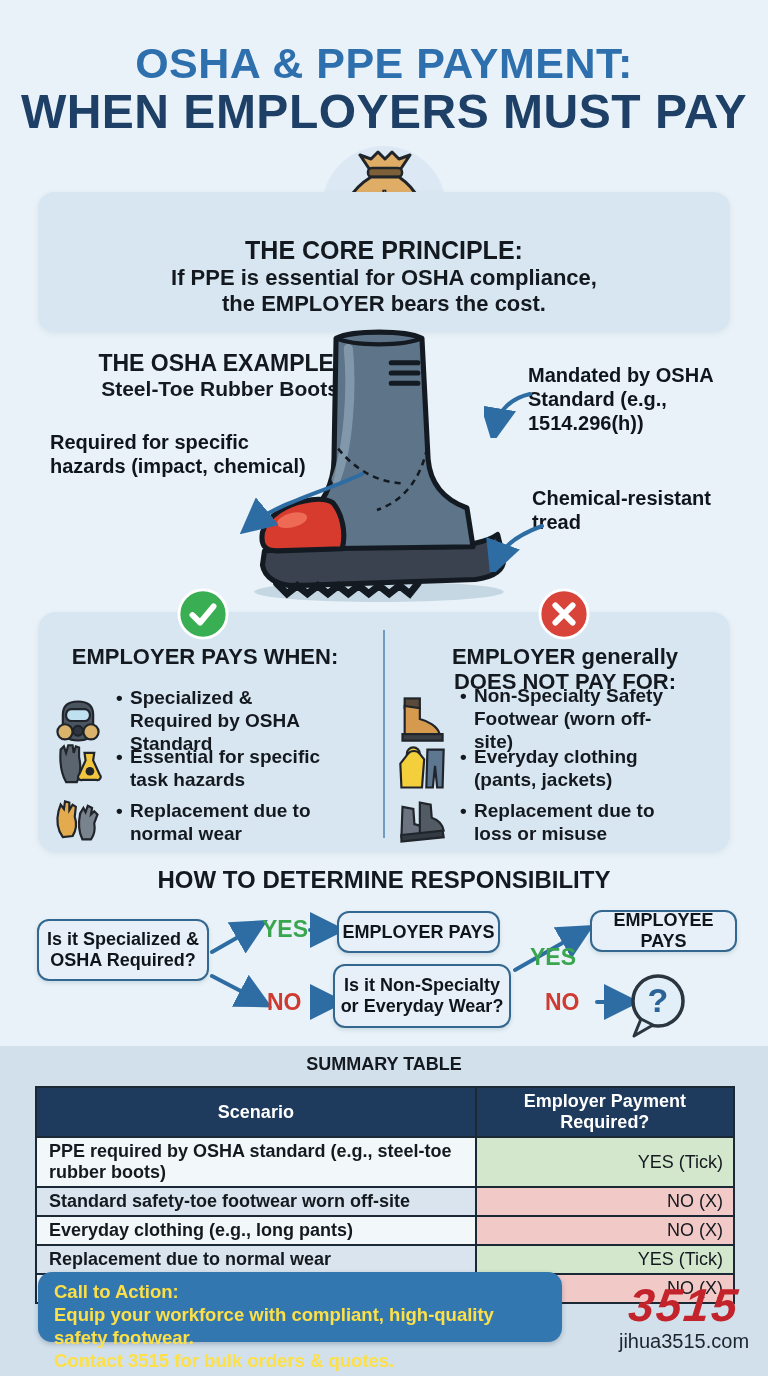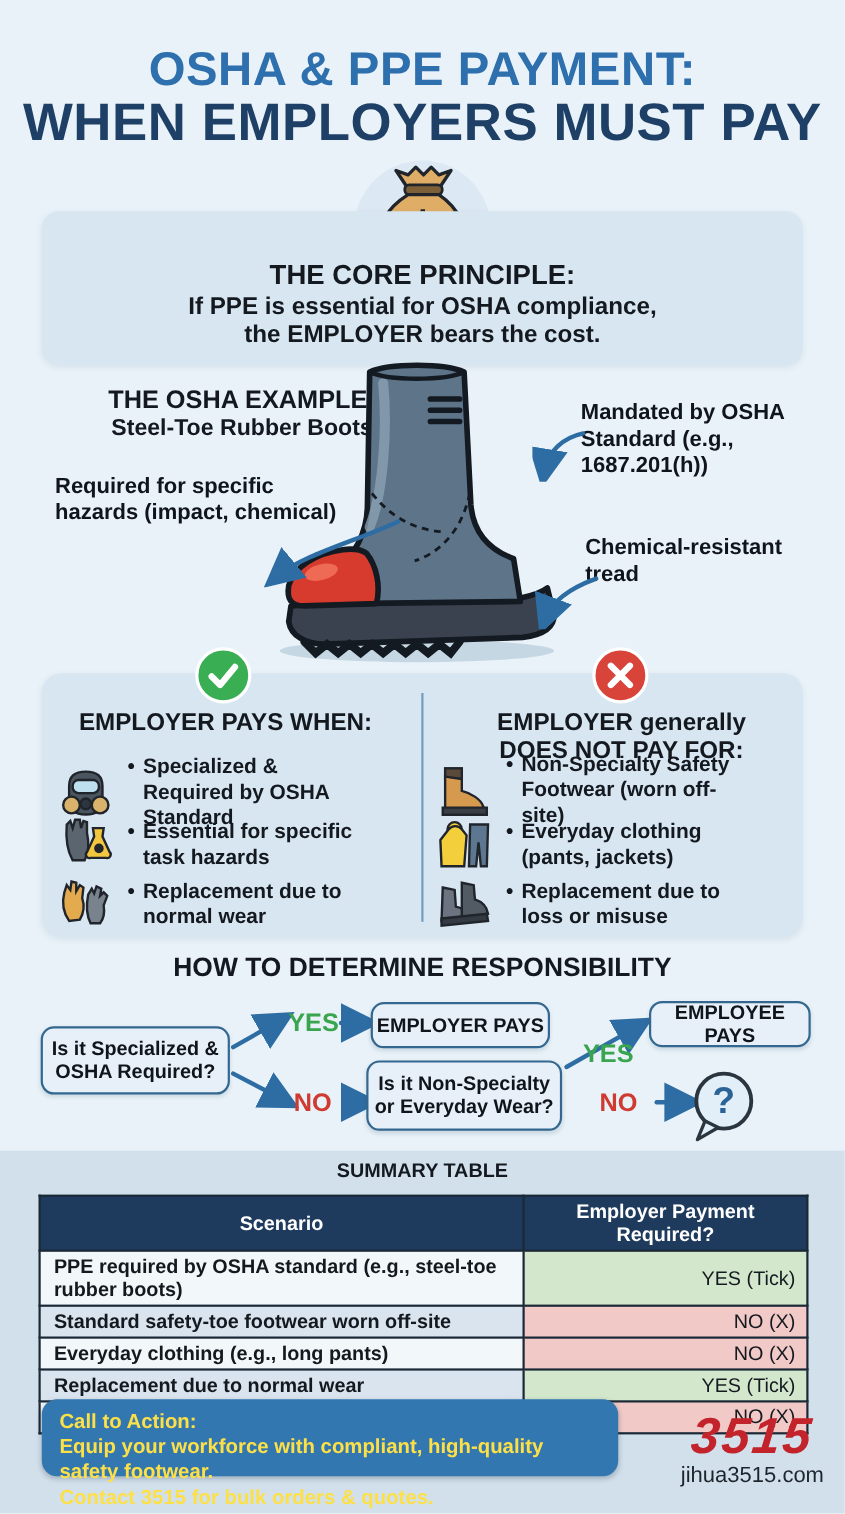--- a/index.html
+++ b/index.html
@@ -50,21 +50,21 @@
   
   .flow-hd{position:absolute;left:0;top:866px;width:768px;text-align:center;font-size:24px;font-weight:800;}
   .flow{position:absolute;left:0;top:900px;width:768px;height:150px;}
   .flow svg.wires{position:absolute;left:0;top:0;width:768px;height:150px;}
   .flow-box{
     position:absolute;background:#e7f0f9;border:2.5px solid #33678f;border-radius:12px;
     display:flex;align-items:center;justify-content:center;text-align:center;
     font-size:18px;font-weight:700;line-height:21px;color:#10151b;
     box-shadow:0 2px 4px rgba(30,64,102,.15);
   }
-  .fb-q1{left:37px;top:33px;width:172px;height:62px;}
+  .fb-q1{left:37px;top:19px;width:172px;height:62px;}
   .fb-emp{left:337px;top:11px;width:163px;height:42px;}
   .fb-q2{left:333px;top:64px;width:178px;height:64px;}
   .fb-emp2{left:590px;top:10px;width:147px;height:42px;}
   .yn{position:absolute;font-size:23px;font-weight:800;}
   .yn.green{color:#3aa54f;}
   .yn.red{color:#cf3a31;}
   .yn1{left:262px;top:16px;}
   .no1{left:267px;top:89px;}
   .yn2{left:530px;top:44px;}
   .no2{left:545px;top:89px;}
@@ -135,21 +135,21 @@
     <path d="M88 10 C105 2 155 2 172 10 L178 128 C180 152 194 168 216 176 L222 214 L70 216 L60 200 C60 186 70 176 78 162 C84 150 86 140 86 128 Z" fill="#5d7489" stroke="#141a22" stroke-width="5" stroke-linejoin="round"></path>
     <path d="M100 20 C104 60 100 118 88 148" stroke="#8da3b6" stroke-width="9" fill="none" stroke-linecap="round" opacity="0.75"></path>
     <path d="M88 10 C105 18 155 18 172 10" fill="none" stroke="#141a22" stroke-width="4"></path>
     <path d="M142 34 h26 M142 44 h26 M142 54 h26" stroke="#141a22" stroke-width="5" stroke-linecap="round"></path>
     <path d="M90 118 C108 140 128 150 152 152" stroke="#141a22" stroke-width="2.5" stroke-dasharray="6 5" fill="none"></path>
     <path d="M177 118 C170 150 152 170 128 178" stroke="#141a22" stroke-width="2.5" stroke-dasharray="6 5" fill="none"></path>
     <path d="M64 168 C40 171 20 184 16 200 C14 212 18 218 30 218 L94 216 C98 200 94 182 85 171 C79 167 72 167 64 168 Z" fill="#d63b2e" stroke="#141a22" stroke-width="5" stroke-linejoin="round"></path>
     <ellipse cx="45" cy="188" rx="15" ry="7" fill="#ef6a55" transform="rotate(-14 45 188)"></ellipse>
   </svg>
 
-  <div class="ann mandate" data-interactable="false">Mandated by OSHA Standard (e.g., 1687.201(h))</div>
+  <div class="ann mandate" data-interactable="false">Mandated by OSHA Standard (e.g., 1514.296(h))</div>
   <div class="ann hazard" data-interactable="false">Required for specific hazards (impact, chemical)</div>
   <div class="ann tread" data-interactable="false">Chemical-resistant tread</div>
 
   <svg class="curve" style="left:484px;top:390px" width="52" height="48" data-interactable="false">
     <defs>
         <marker id="a1" markerWidth="9" markerHeight="9" refX="5" refY="4.5" orient="auto">
           <path d="M0 0 L9 4.5 L0 9 Z" fill="#2e6da3"></path>
         </marker>
       </defs>
     <path d="M46 4 C28 8 14 20 11 38" fill="none" stroke="#2e6da3" stroke-width="4" stroke-linecap="round" marker-end="url(#a1)"></path>

